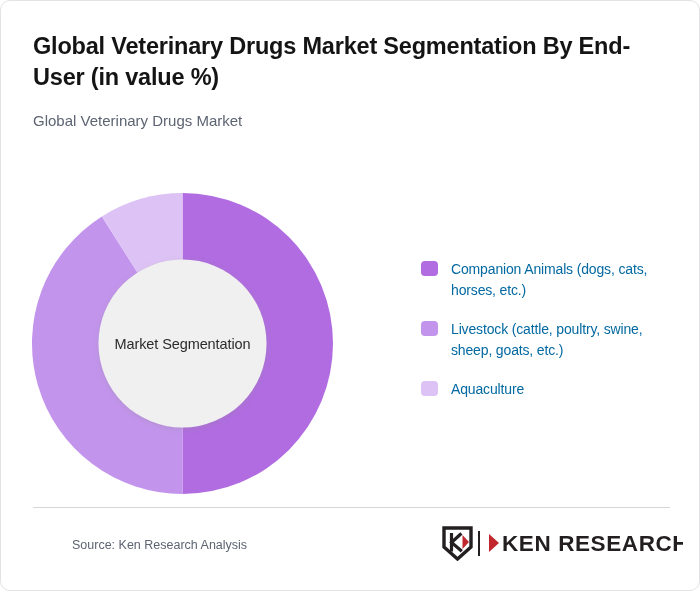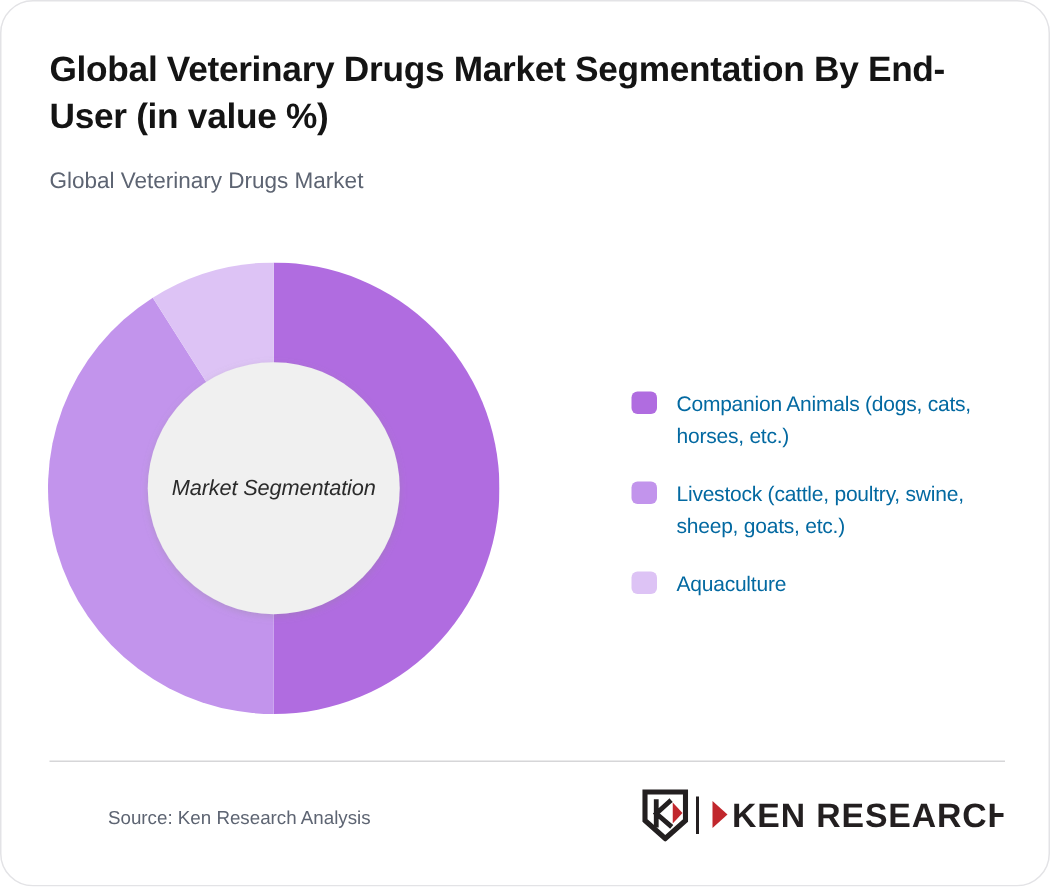--- a/index.html
+++ b/index.html
@@ -10,21 +10,21 @@
     background: #ffffff;
     font-family: "Liberation Sans", sans-serif;
   }
 
   #card {
     position: relative;
     width: 700px;
     height: 591px;
     background: #ffffff;
     border: 1px solid #e3e3e6;
-    border-radius: 22px;
+    border-radius: 10px;
     overflow: hidden;
   }
 
   
   #header { position: absolute; left: 32px; top: 30px; width: 640px; }
 
   #chart-title {
     font-size: 23.5px;
     font-weight: bold;
     line-height: 1.32;
@@ -37,24 +37,23 @@
     margin-top: 16px;
     font-size: 15px;
     line-height: 1.58;
     color: #5d6472;
   }
 
   
   #donut-wrap {
     position: absolute;
     left: 31px;
-    top: 174px;
+    top: 192px;
     width: 301px;
     height: 301px;
-    font-style: italic;
   }
   #donut-svg { display: block; width: 301px; height: 301px; }
 
   #center-label {
     position: absolute;
     left: 0; top: 0;
     width: 301px; height: 301px;
     display: flex;
     align-items: center;
     justify-content: center;
@@ -107,21 +106,21 @@
     position: absolute;
     left: 33px;
     top: 537px;
     font-size: 12.5px;
     color: #5d6472;
     margin-left: 38px;
   }
 
   #logo {
     position: absolute;
-    right: 30px;
+    right: 16px;
     top: 522px;
     height: 40px;
     display: flex;
     align-items: center;
   }
   #logo-mark { flex: 0 0 auto; }
   #logo-sep {
     width: 2px;
     height: 25px;
     background: #231f20;

